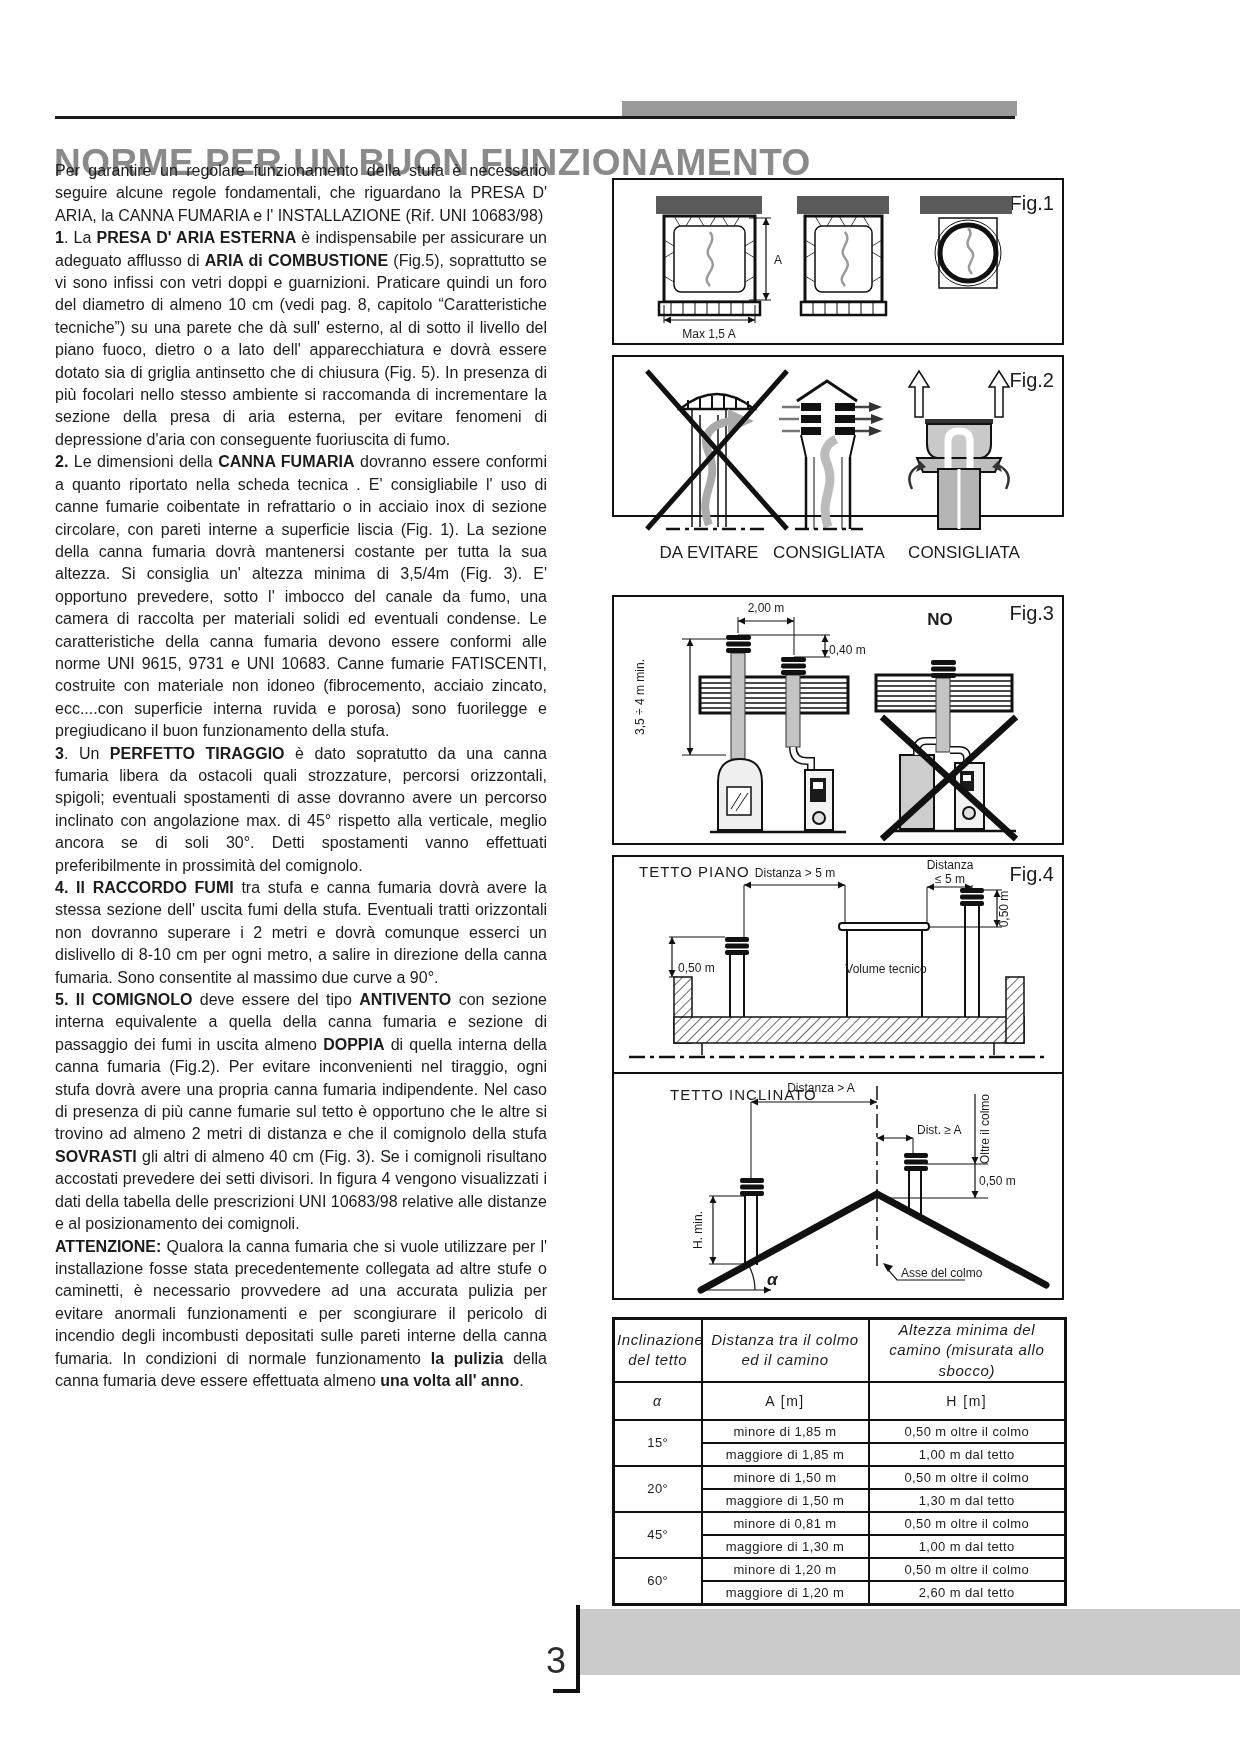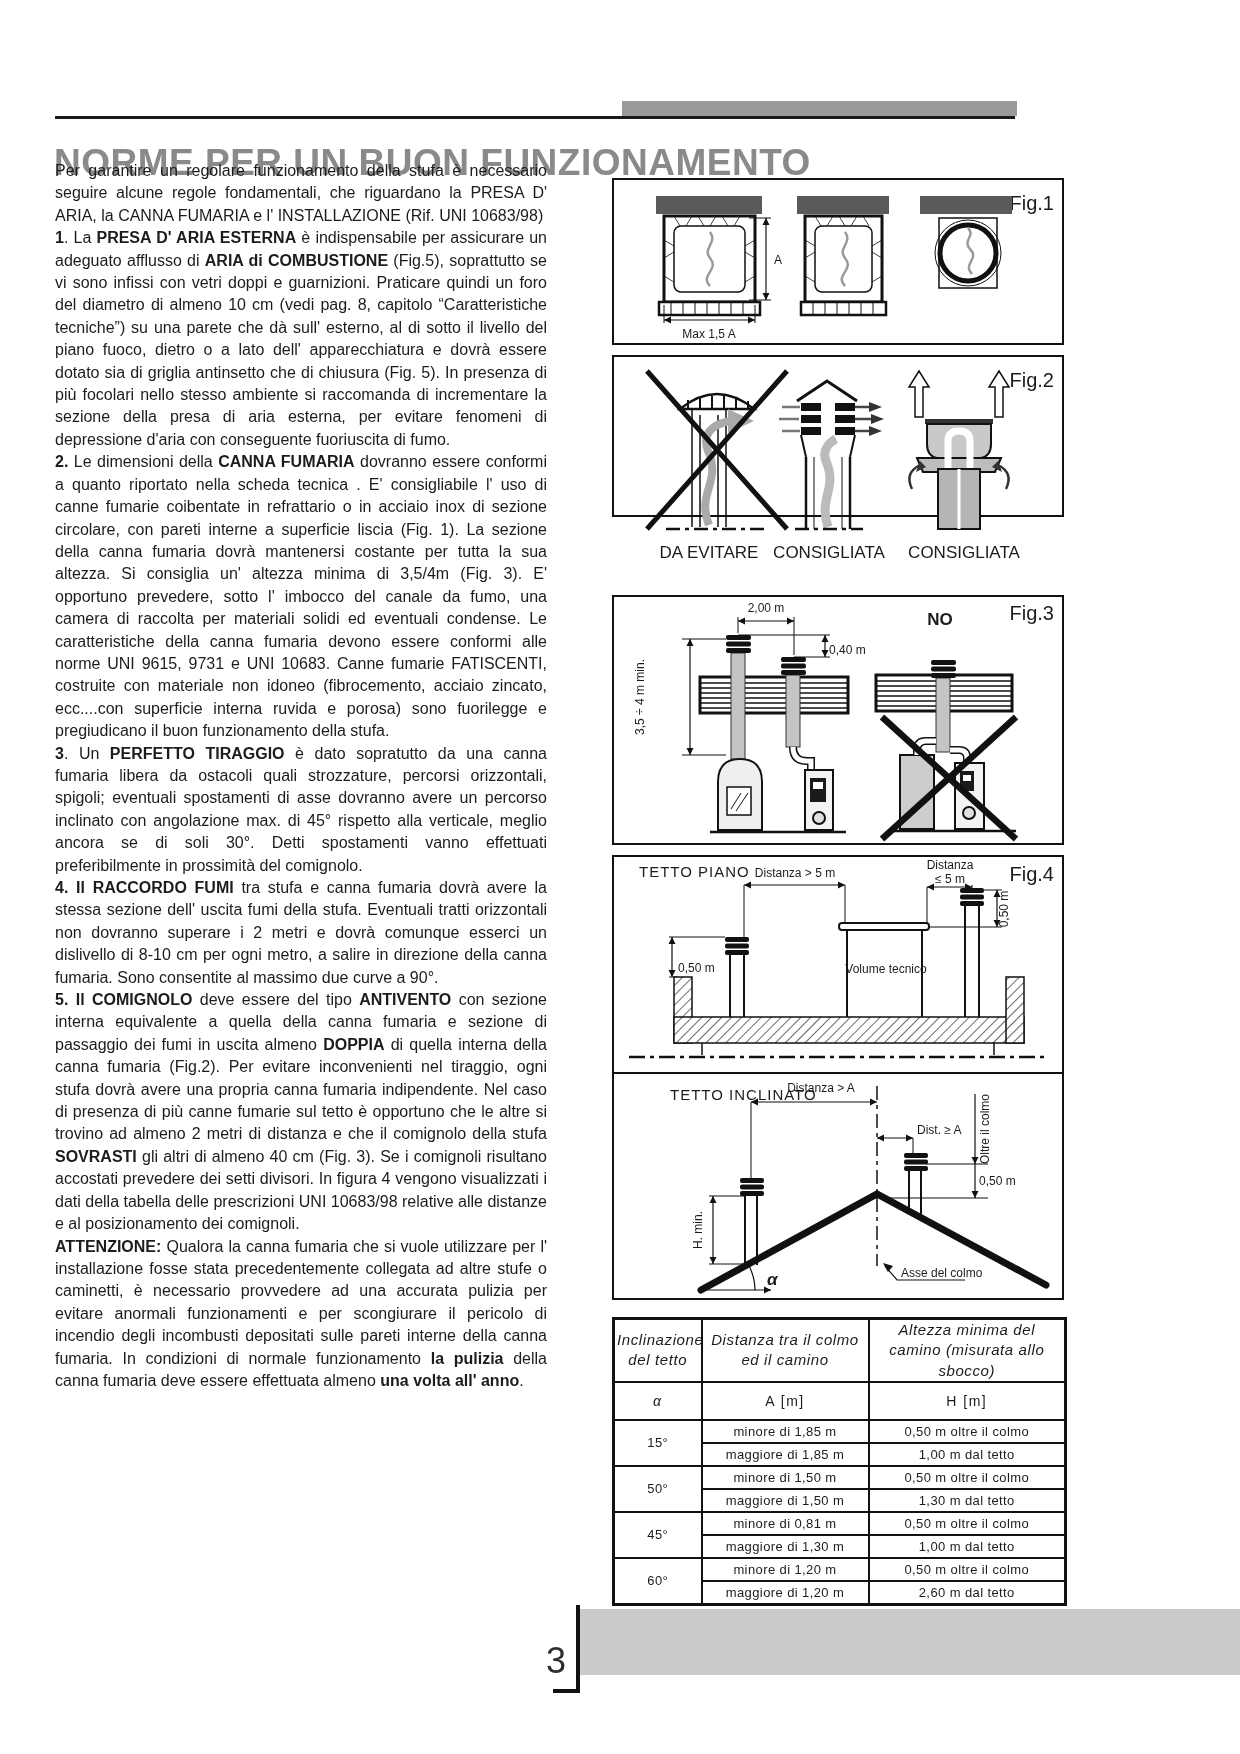--- a/index.html
+++ b/index.html
@@ -390,21 +390,21 @@
         <tr class="group">
           <td rowspan="2" class="angle-cell">15°</td>
           <td>minore di 1,85 m</td>
           <td>0,50 m oltre il colmo</td>
         </tr>
         <tr class="case2">
           <td class="thin">maggiore di 1,85 m</td>
           <td class="thin">1,00 m dal tetto</td>
         </tr>
         <tr class="group">
-          <td rowspan="2" class="angle-cell">50°</td>
+          <td rowspan="2" class="angle-cell">20°</td>
           <td>minore di 1,50 m</td>
           <td>0,50 m oltre il colmo</td>
         </tr>
         <tr class="case2">
           <td class="thin">maggiore di 1,50 m</td>
           <td class="thin">1,30 m dal tetto</td>
         </tr>
         <tr class="group">
           <td rowspan="2" class="angle-cell">45°</td>
           <td>minore di 0,81 m</td>

